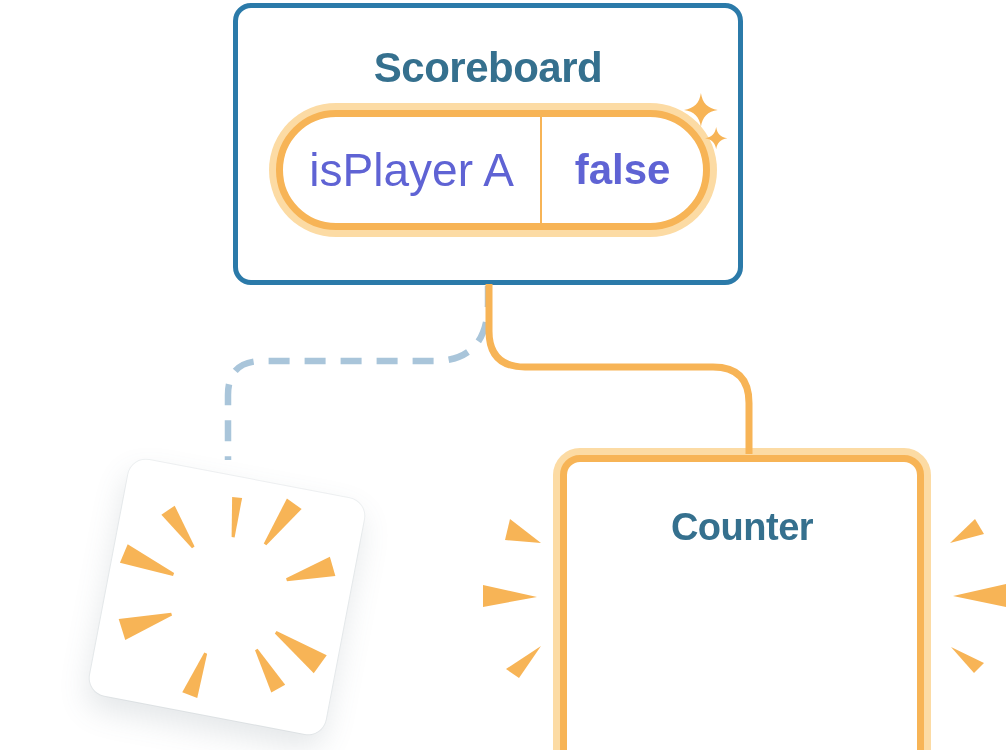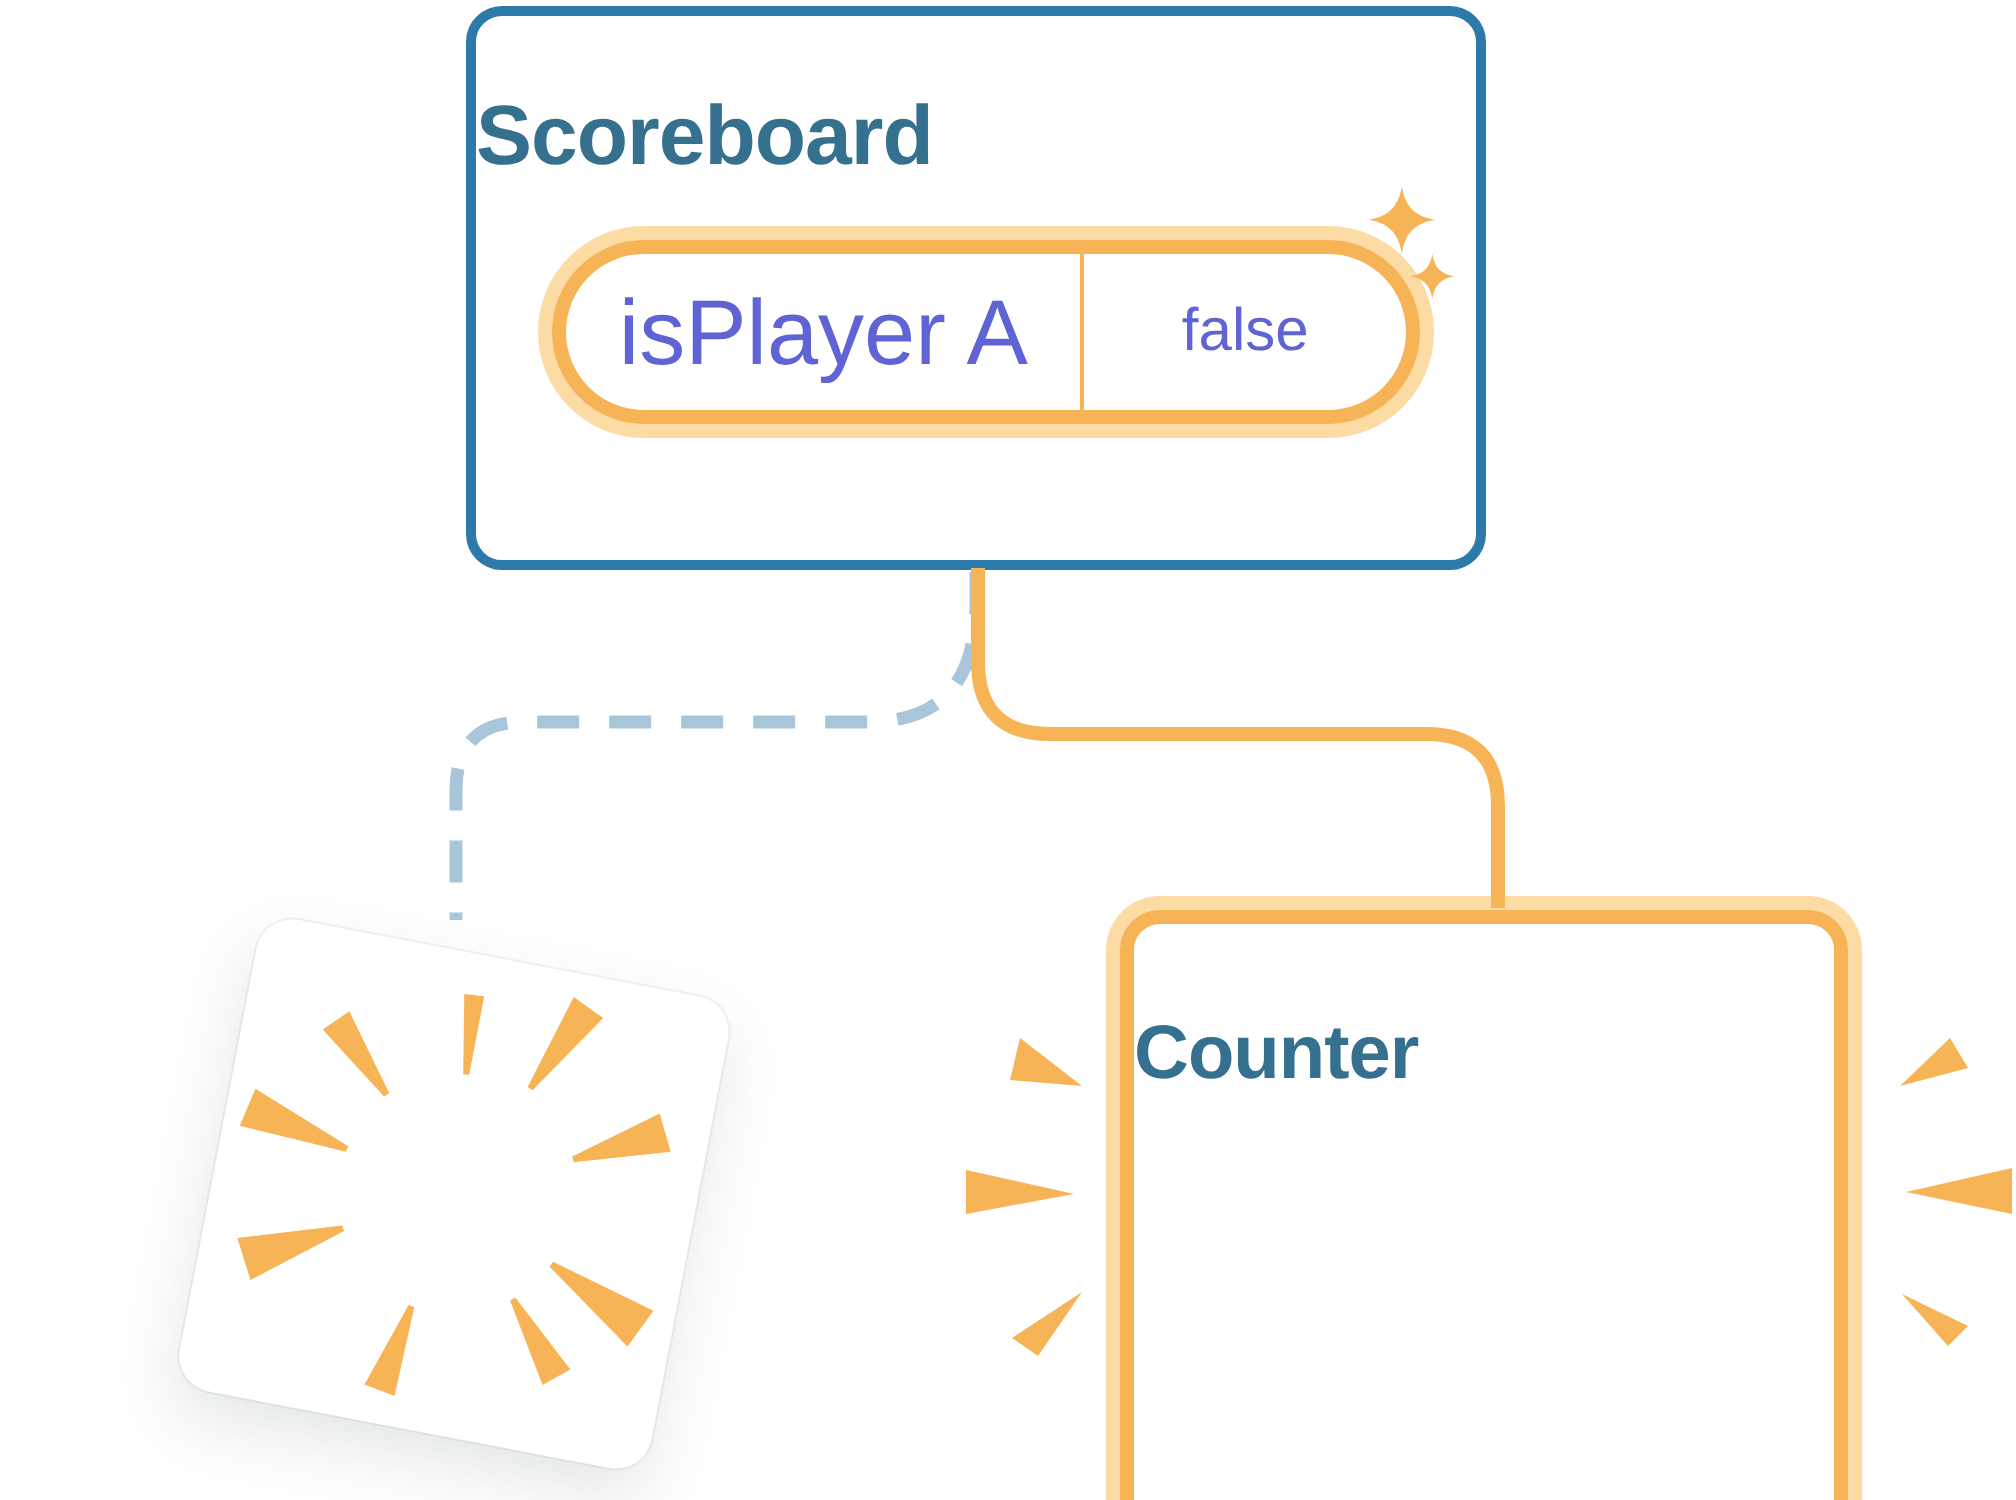--- a/index.html
+++ b/index.html
@@ -11,33 +11,33 @@
   body{font-family:"Liberation Sans",sans-serif}
   .stage{position:relative;width:1008px;height:750px;background:var(--bg);overflow:hidden}
 
   
   .card{position:absolute;background:#fff}
   .scoreboard-card{left:233px;top:3px;width:510px;height:282px;
     border:5px solid var(--blue);border-radius:18px}
   .counter-card{left:560px;top:455px;width:364px;height:352px;
     border:7px solid var(--orange);border-radius:20px;
     box-shadow:0 0 0 7px var(--cream)}
-  .card-title{position:absolute;left:0;right:0;
+  .card-title{position:absolute;left:0;right:0;text-align:center;
     color:var(--teal);font-weight:600;letter-spacing:-.5px}
   .scoreboard-card .card-title{top:36px;font-size:42px}
   .counter-card .card-title{top:44px;font-size:38px}
 
   
   .pill{position:absolute;display:flex;align-items:stretch;background:#fff}
   .pill-seg{display:flex;align-items:center;justify-content:center}
-  .pill-orange{left:38px;top:112px;width:434px;height:92px;border-radius:60px;
+  .pill-orange{left:38px;top:102px;width:434px;height:120px;border-radius:60px;
     border:7px solid var(--orange);box-shadow:0 0 0 7px var(--cream);overflow:hidden}
   .pill-orange .divider{width:2px;background:var(--orange)}
   .pill-orange .key{flex:1.6;color:var(--purple);font-size:46px}
-  .pill-orange .val{flex:1;color:var(--purple);font-size:30px;font-weight:400}
+  .pill-orange .val{flex:1;color:var(--purple);font-size:42px;font-weight:700}
   .pill-purple{left:45px;top:121px;width:265px;height:100px;border-radius:50px;
     border:2px solid var(--purple);overflow:hidden}
   .pill-purple .divider{width:2px;background:var(--purple)}
   .pill-purple .key{flex:1.95;color:var(--purple);font-size:40px}
   .pill-purple .val{flex:1;color:var(--purple);font-size:42px}
 
   
   .destroyed-card{position:absolute;left:107px;top:477px;width:240px;height:240px;
     background:#fff;border-radius:18px;transform:rotate(10.8deg);
     box-shadow:0 0 0 1px rgba(120,135,150,.10), 0 14px 30px rgba(90,105,120,.16)}

